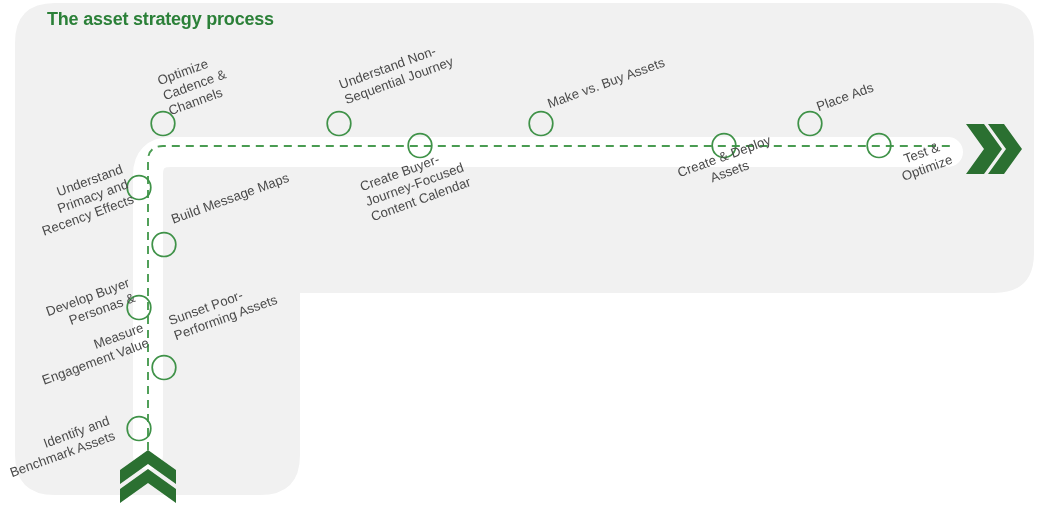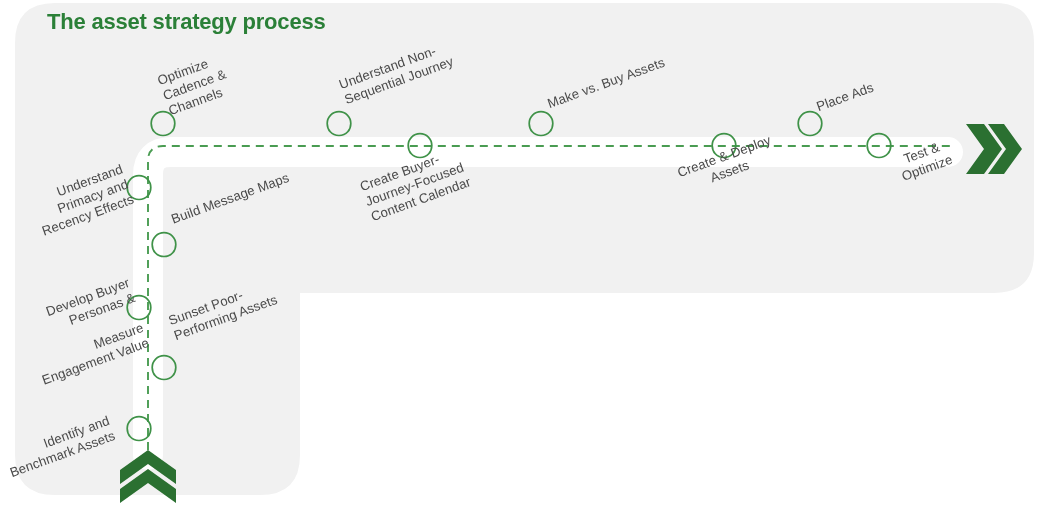--- a/index.html
+++ b/index.html
@@ -18,21 +18,21 @@
   #bg-svg {
     position: absolute;
     left: 0; top: 0;
     width: 1049px;
     height: 532px;
   }
   #title {
     position: absolute;
     left: 47px;
     top: 9px;
-    font-size: 22px;
+    font-size: 18px;
     font-weight: bold;
     color: #2b8038;
     letter-spacing: -0.2px;
     white-space: nowrap;
   }
   .step-label {
     position: absolute;
     font-size: 13.2px;
     color: #4a4a4a;
     line-height: 1.22;

